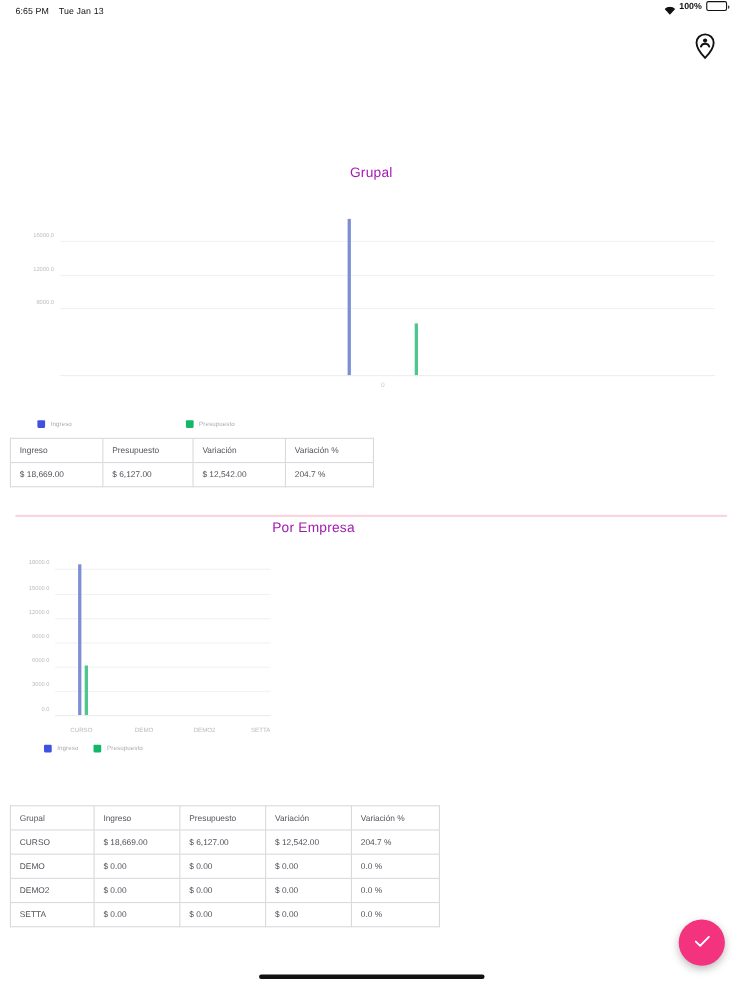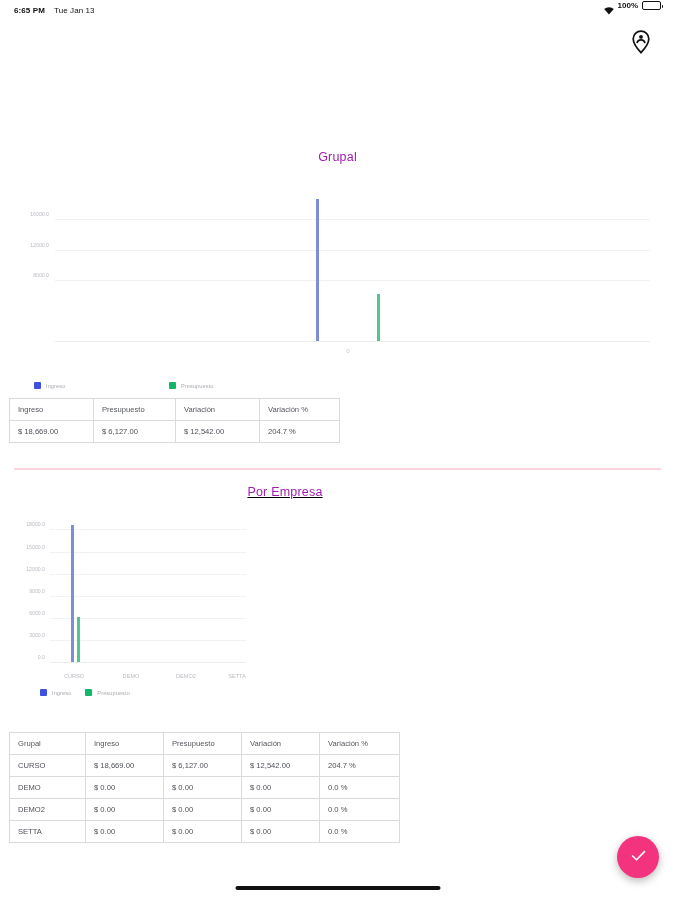--- a/index.html
+++ b/index.html
@@ -11,21 +11,21 @@
   }
   .screen { position: relative; width: 675px; height: 900px; background:#fff; }
 
   
   .statusbar {
     position:absolute; top:0; left:0; width:675px; height:20px;
     display:flex; align-items:center; justify-content:space-between;
     padding: 0 14px;
   }
   .sb-left { display:flex; align-items:center; gap:9px; }
-  .sb-time { font-size:8px; color:#111; font-weight:700; letter-spacing:.1px; }
+  .sb-time { font-size:8px; color:#111; font-weight:400; letter-spacing:.1px; }
   .sb-date { font-size:8px; color:#111; font-weight:500; letter-spacing:.1px; }
   .sb-right { display:flex; gap:4px; }
   .sb-batt-pct { font-size:8px; color:#111; font-weight:600; }
   .wifi-ico { display:block; }
   .batt {
     width:19px; height:9px; border:1px solid #111; border-radius:2px;
     position:relative; padding:1px; background:#fff;
   }
   .batt::after{
     content:""; position:absolute; right:-3px; top:2.5px;
@@ -87,21 +87,21 @@
   .tbl1 th:nth-child(3), .tbl1 td:nth-child(3){ width:84px; }
   .tbl1 th:nth-child(4), .tbl1 td:nth-child(4){ width:80px; }
 
   
   .divider {
     position:absolute; top:468px; left:14px; width:647px; height:1.5px;
     background:#fbd4dd;
   }
 
   
-  .sec2 { position:absolute; top:485px; left:0; width:570px;text-decoration:underline; }
+  .sec2 { position:absolute; top:473px; left:0; width:570px; }
 
   .chart2-wrap { position:relative; width:675px; height:185px; margin-top:18px; }
   .c2-plot { position:absolute; left:50px; top:6px; width:196px; height:140px; }
   .c2-grid { position:absolute; left:0; right:0; height:1px; background:#f2f2f4; }
   .c2-axis { position:absolute; left:0; right:0; bottom:0; height:1px; background:#eceded; }
   .c2-ylab {
     position:absolute; right:calc(100% + 5px); transform:translateY(-50%);
     font-size:5.2px; color:#b9bbc0; white-space:nowrap;
   }
   .c2-bar { position:absolute; bottom:1px; width:3px; }

